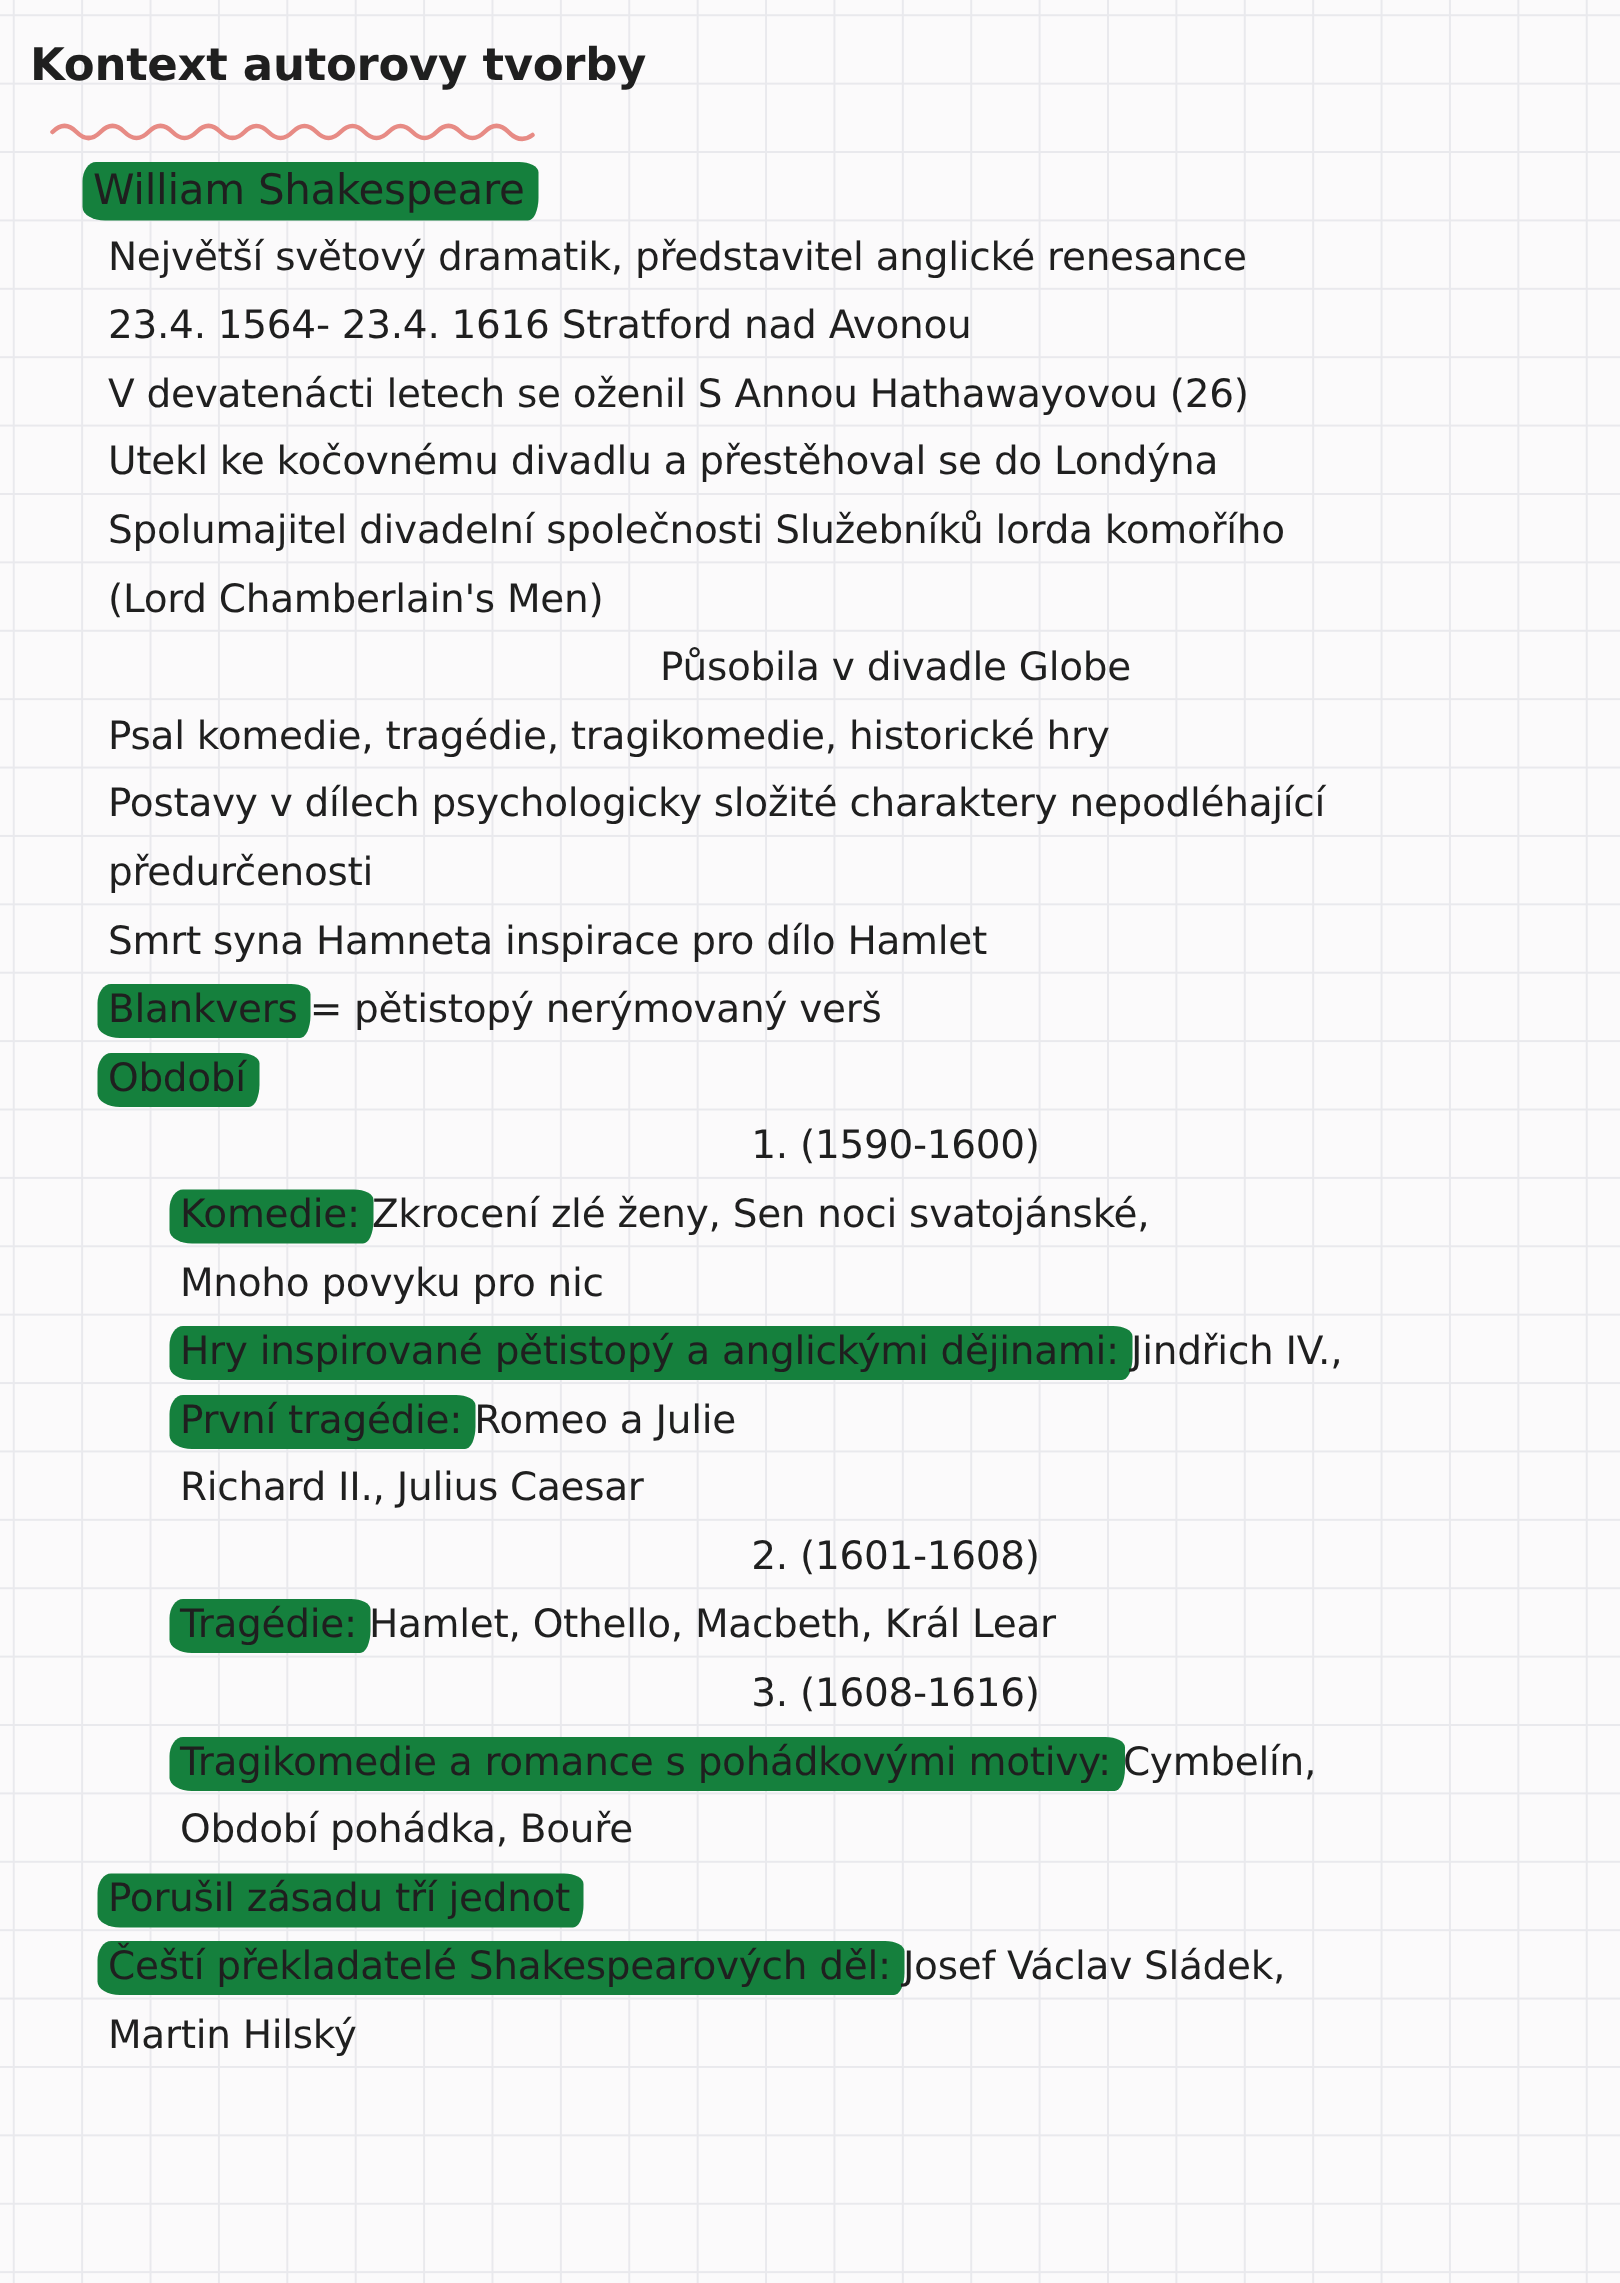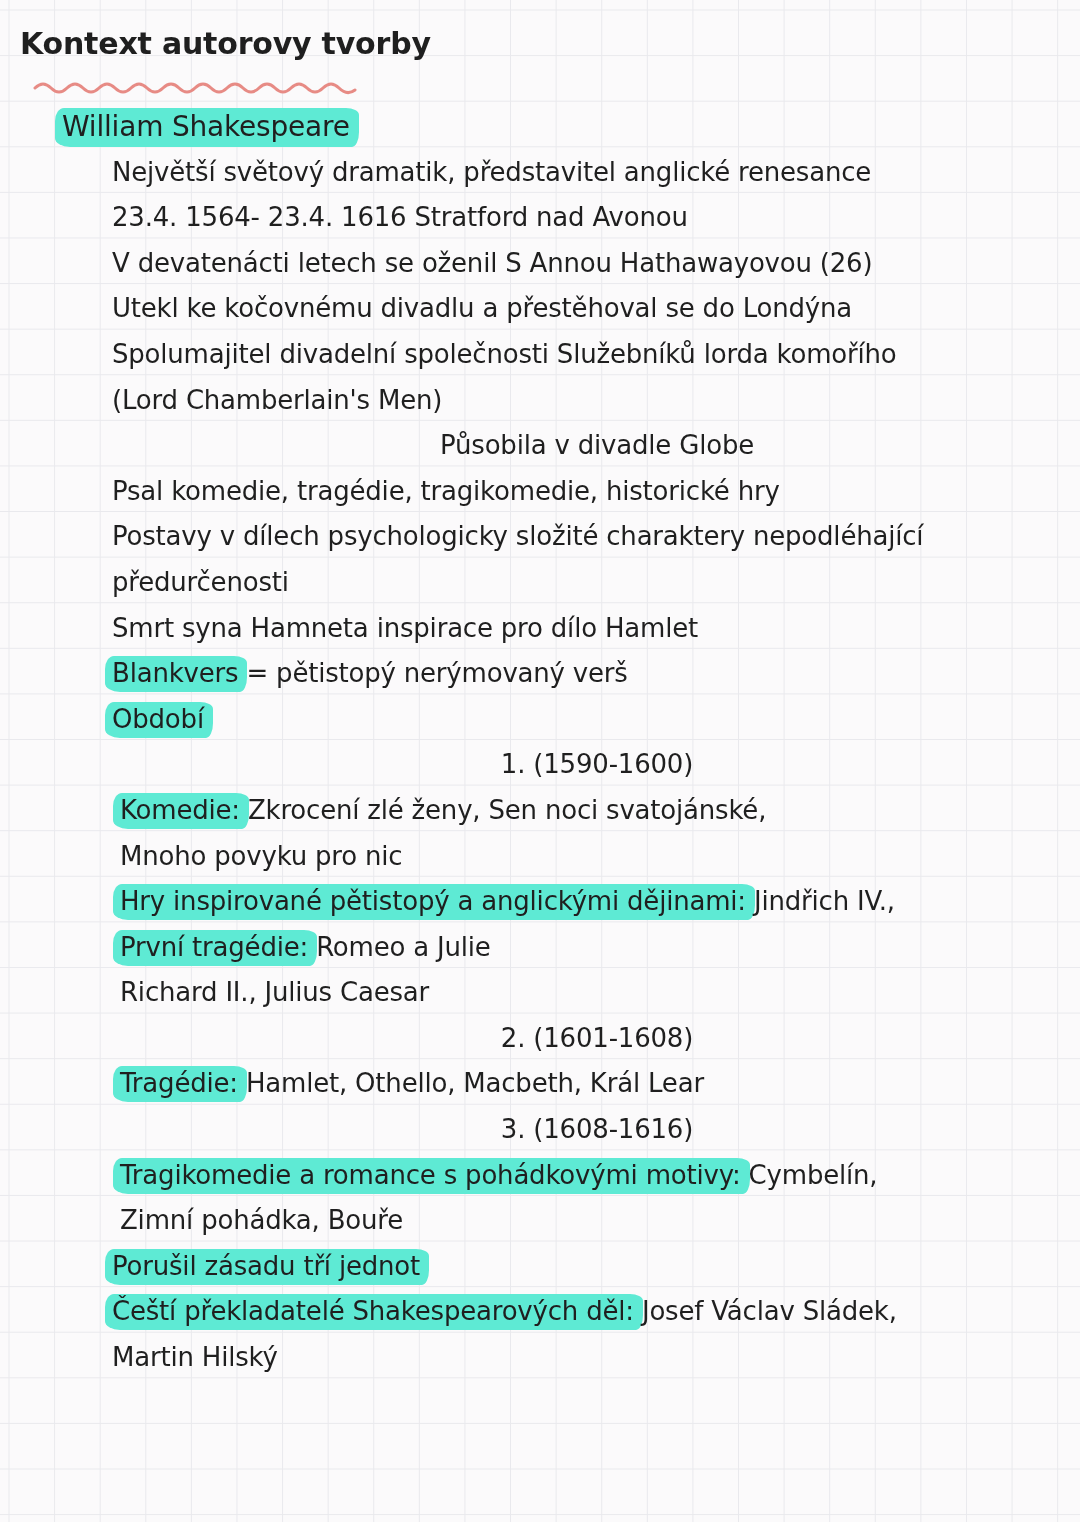--- a/index.html
+++ b/index.html
@@ -38,25 +38,25 @@
     right: 0;
   }
   .line {
     line-height: 45.6px;
     height: 45.6px;
     font-size: 26px;
     letter-spacing: -0.2px;
     white-space: nowrap;
   }
   .indent-1 { padding-left: 62px;  font-size: 28px; }
-  .indent-2 { padding-left: 112px; }
+  .indent-2 { padding-left: 72px; }
   .indent-3 { padding-left: 114px; text-align: center; }
   .indent-4 { padding-left: 120px; }
   .hl {
-    background: #5eead4;
+    background: #15803d;
     border-radius: 9px 13px 7px 15px / 13px 7px 15px 9px;
     padding: 2px 9px 4px 7px;
     margin: -2px -9px -4px -7px;
   }
 </style>
 </head>
 <body>
 
 <h1 class="page-title">Kontext autorovy tvorby</h1>
 
@@ -82,17 +82,17 @@
     <div class="line indent-3"><span class="">1. (1590-1600)</span></div>
     <div class="line indent-4"><span class="hl">Komedie:</span><span class=""> Zkrocení zlé ženy, Sen noci svatojánské,</span></div>
     <div class="line indent-4"><span class="">Mnoho povyku pro nic</span></div>
     <div class="line indent-4"><span class="hl">Hry inspirované pětistopý a anglickými dějinami:</span><span class=""> Jindřich IV.,</span></div>
     <div class="line indent-4"><span class="hl">První tragédie:</span><span class=""> Romeo a Julie</span></div>
     <div class="line indent-4"><span class="">Richard II., Julius Caesar</span></div>
     <div class="line indent-3"><span class="">2. (1601-1608)</span></div>
     <div class="line indent-4"><span class="hl">Tragédie:</span><span class=""> Hamlet, Othello, Macbeth, Král Lear</span></div>
     <div class="line indent-3"><span class="">3. (1608-1616)</span></div>
     <div class="line indent-4"><span class="hl">Tragikomedie a romance s pohádkovými motivy:</span><span class=""> Cymbelín,</span></div>
-    <div class="line indent-4"><span class="">Zimní pohádka, Bouře</span></div>
+    <div class="line indent-4"><span class="">Období pohádka, Bouře</span></div>
     <div class="line indent-2"><span class="hl">Porušil zásadu tří jednot</span></div>
     <div class="line indent-2"><span class="hl">Čeští překladatelé Shakespearových děl:</span><span class=""> Josef Václav Sládek,</span></div>
     <div class="line indent-2"><span class="">Martin Hilský</span></div>
   </div>
 
 </body></html>

